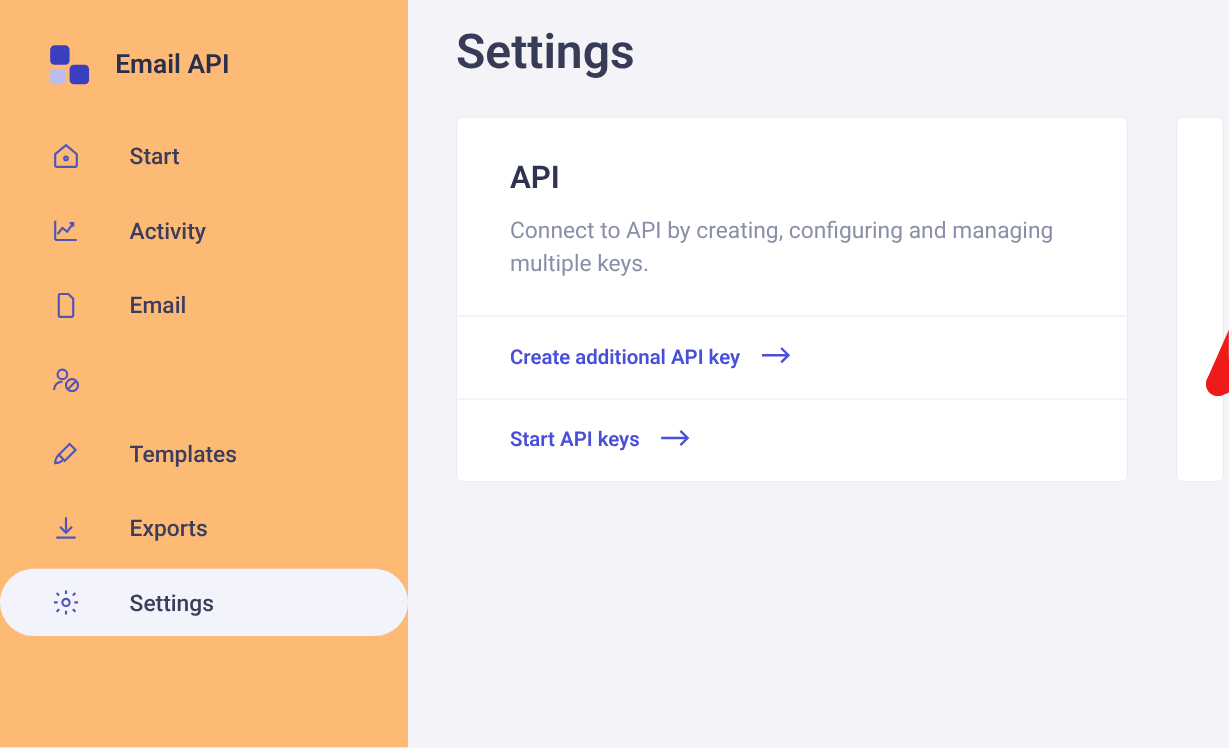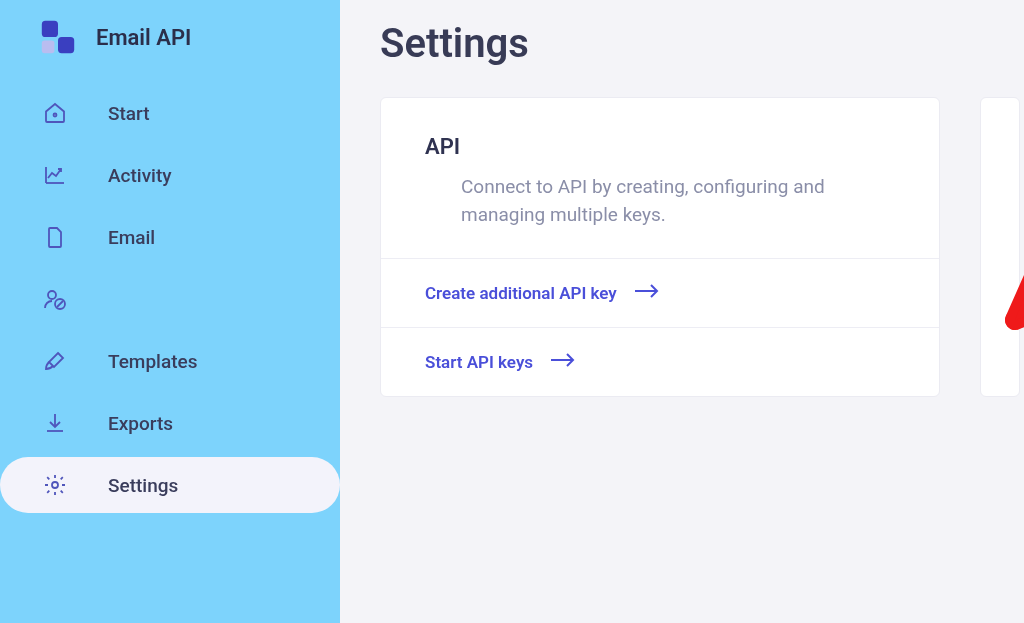--- a/index.html
+++ b/index.html
@@ -2,23 +2,23 @@
 <html><head>
 <meta charset="utf-8">
 <style>
   * { box-sizing: border-box; margin: 0; padding: 0; }
   html, body { width: 1024px; height: 623px; font-family: -apple-system, BlinkMacSystemFont, "Segoe UI", Roboto, sans-serif; overflow: hidden; }
   body { display: flex; background: #f4f4f8; }
 
   
   .sidebar {
     width: 340px;
-    background: #7dd3fc;
+    background: #fdba74;
     height: 100%;
-    padding-top: 7px;
+    padding-top: 24px;
     flex-shrink: 0;
   }
   .sidebar-header {
     display: flex;
     align-items: center;
     padding: 12px 30px 24px 40px;
     gap: 20px;
   }
   .sidebar-header .logo {
     width: 36px;
@@ -79,30 +79,29 @@
     border: 1px solid #ebebf2;
     border-radius: 6px;
     width: 560px;
     flex-shrink: 0;
     overflow: hidden;
   }
   .card-head {
     padding: 36px 44px 30px 44px;
   }
   .card-title {
-    font-size: 22px;
+    font-size: 26px;
     font-weight: 600;
     color: #2f3250;
     margin-bottom: 14px;
   }
   .card-desc {
     font-size: 19px;
     color: #8a8ea8;
     line-height: 1.45;
-    margin-left: 36px;
   }
   .card-action {
     border-top: 1px solid #ededf4;
     padding: 24px 44px;
     display: flex;
     align-items: center;
     gap: 16px;
     cursor: pointer;
   }
   .card-action .action-label {

